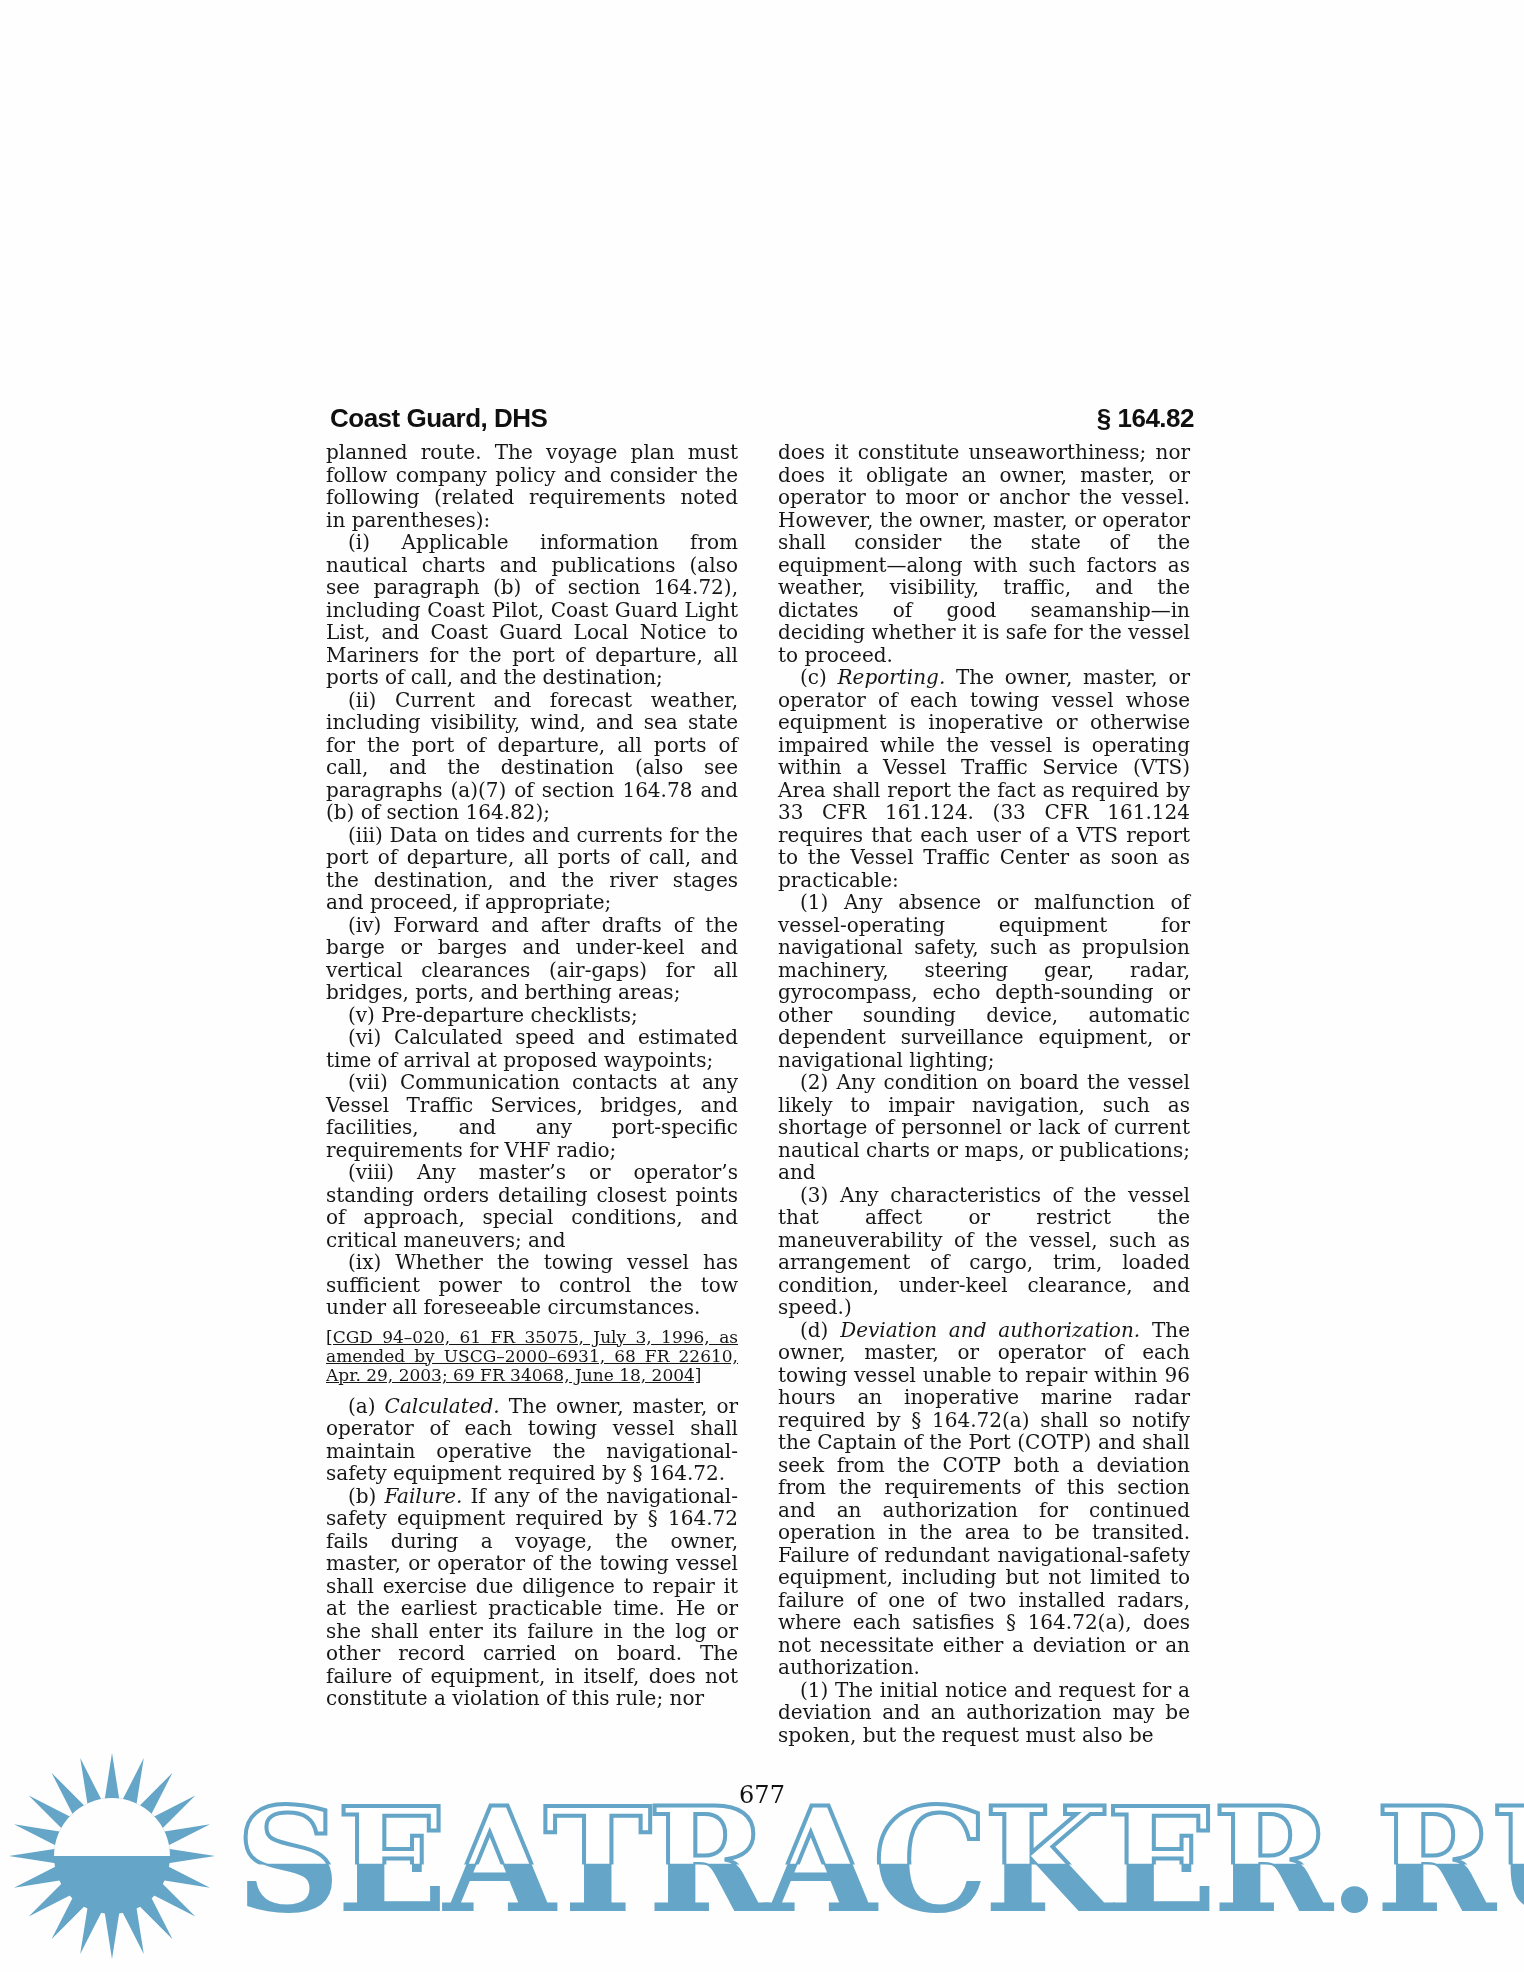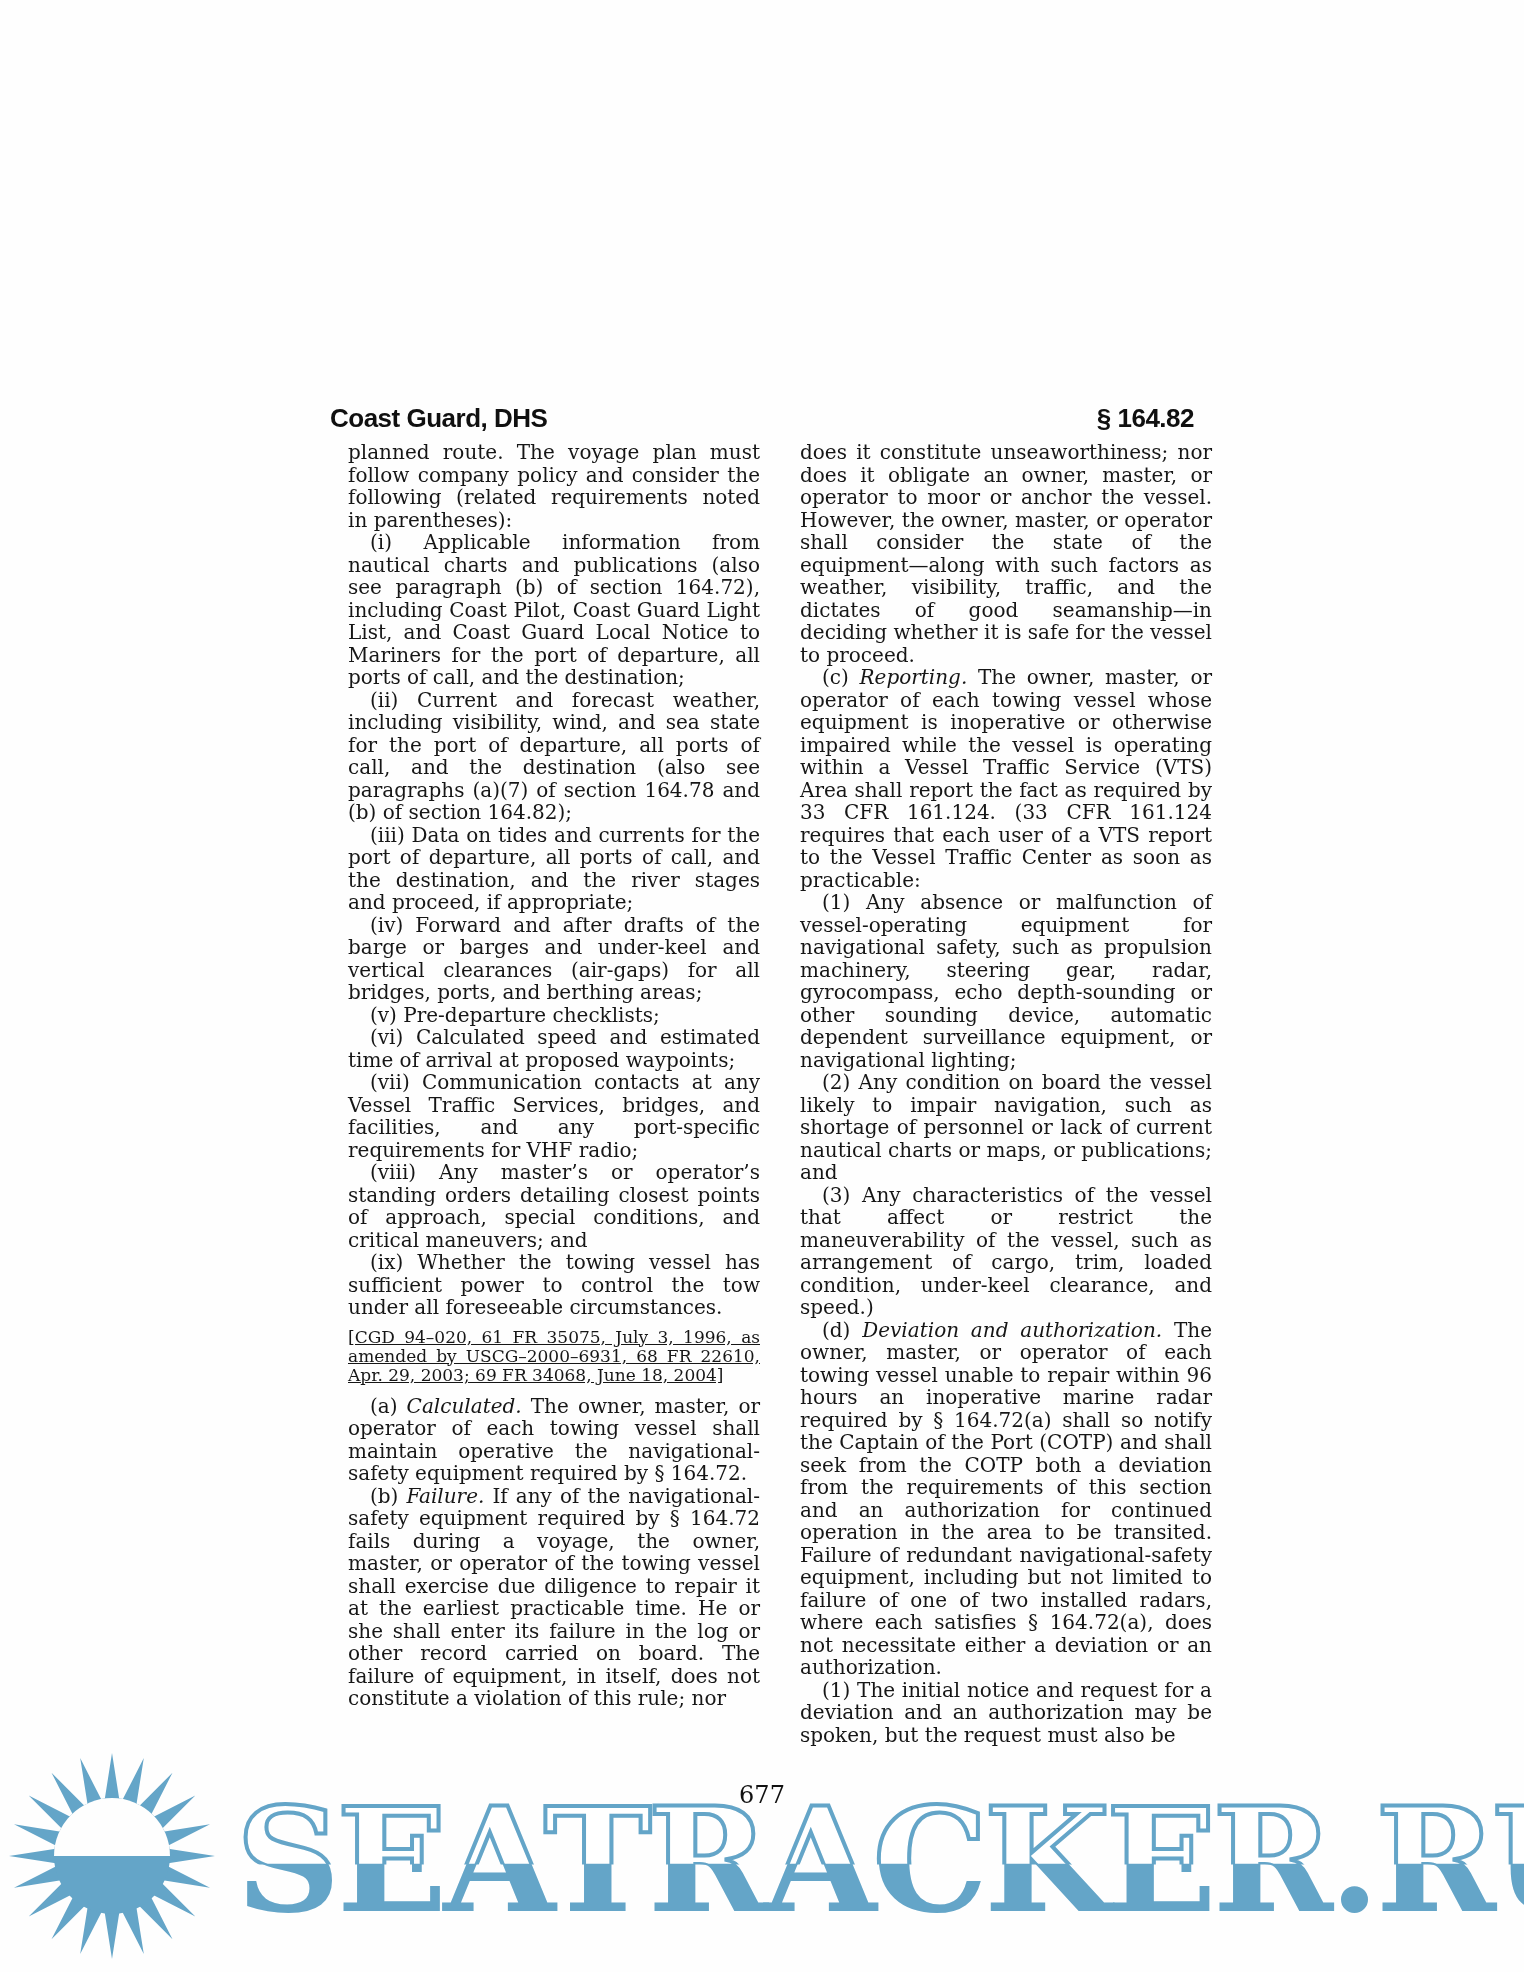--- a/index.html
+++ b/index.html
@@ -12,21 +12,21 @@
     color:#161616;
   }
   .header-row{
     position:absolute;left:330px;top:403px;width:864px;
     display:flex;justify-content:space-between;align-items:baseline;
     font-family:"Liberation Sans", sans-serif;
     font-weight:bold;font-size:26px;letter-spacing:-0.5px;
     color:#101010;
   }
   .columns{
-    position:absolute;left:348px;top:441px;width:864px;
+    position:absolute;left:326px;top:441px;width:864px;
     display:flex;gap:40px;
   }
   .col{width:417px;}
   .block{
     font-size:20px;line-height:22.5px;
     text-align:justify;
     text-indent:22px;
     hyphens:none;
   }
   .block.noindent{text-indent:0;}

